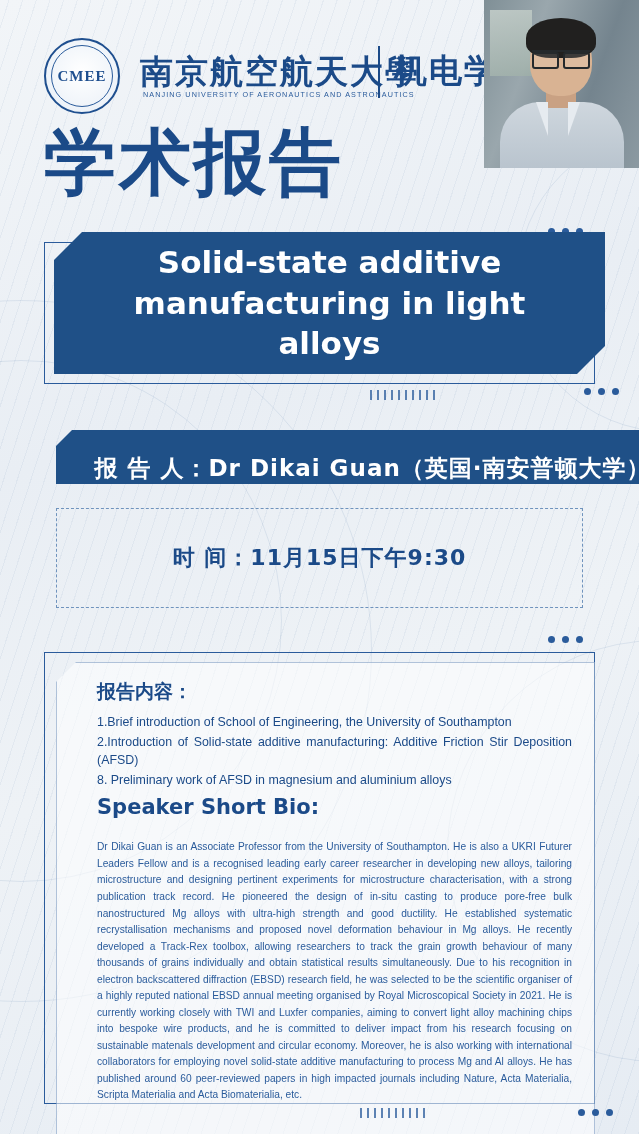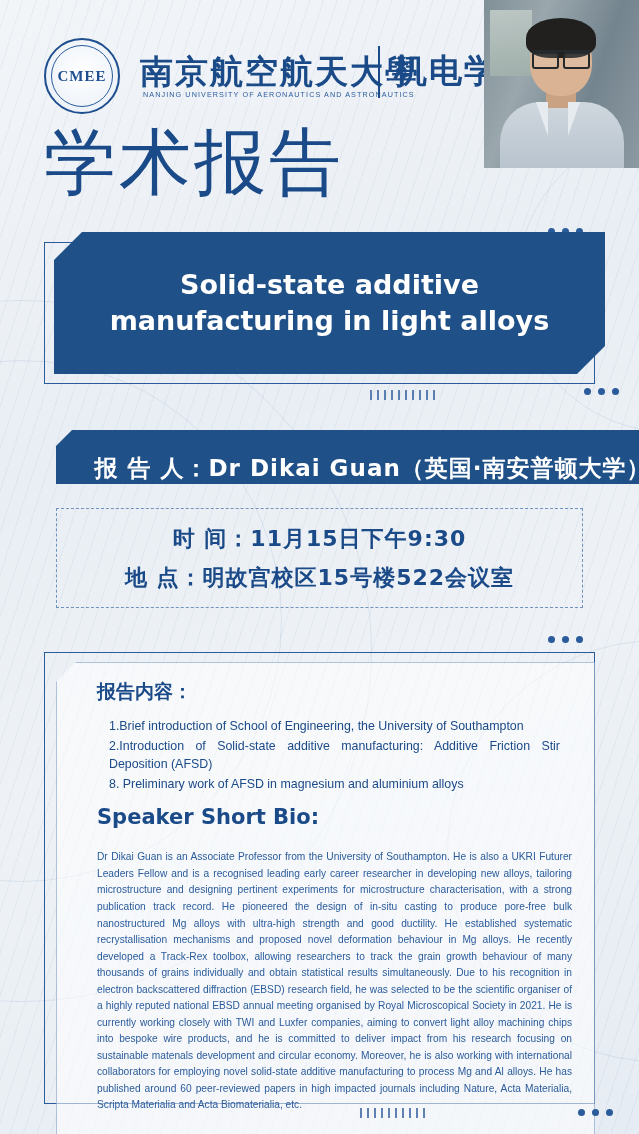--- a/index.html
+++ b/index.html
@@ -205,21 +205,21 @@
     height: 24px;
     background: #c9a183;
   }
 
   
   .big-title {
     position: absolute;
     left: 44px;
     top: 126px;
     font-size: 72px;
-    font-weight: normal;
+    font-weight: bold;
     color: #1b4a88;
     letter-spacing: 3px;
     font-family: "DejaVu Sans", sans-serif;
     line-height: 1;
   }
 
   
   .topic-wrap {
     position: absolute;
     left: 44px;
@@ -244,21 +244,21 @@
     height: 142px;
     background: #1f5087;
     box-sizing: border-box;
     display: flex;
     align-items: center;
     justify-content: center;
     clip-path: polygon(28px 0, 100% 0, 100% calc(100% - 28px), calc(100% - 28px) 100%, 0 100%, 0 28px);
   }
   .topic-text {
     color: #ffffff;
-    font-size: 27px;
+    font-size: 31px;
     font-weight: bold;
     text-align: center;
     line-height: 1.32;
     padding: 0 40px;
     font-family: "DejaVu Sans", sans-serif;
   }
   .dots-row {
     position: absolute;
     display: flex;
     gap: 7px;
@@ -357,21 +357,21 @@
     clip-path: polygon(20px 0, 100% 0, 100% calc(100% - 20px), calc(100% - 20px) 100%, 0 100%, 0 20px);
   }
   .section-title {
     font-size: 19px;
     font-weight: bold;
     color: #1b4a88;
     font-family: "DejaVu Sans", sans-serif;
     margin-bottom: 8px;
   }
   .content-list {
-    margin: 12px;
+    margin: 0;
     padding: 0;
     list-style: none;
   }
   .content-list li {
     font-size: 12.4px;
     color: #1b4a88;
     line-height: 1.5;
     text-align: justify;
     font-family: "Liberation Sans", sans-serif;
     margin-bottom: 1px;
@@ -456,21 +456,20 @@
       <span></span>
       <span></span>
     </div>
 
   <div class="speaker-bar">
     <div class="speaker-text">报 告 人：Dr Dikai Guan（英国·南安普顿大学）</div>
   </div>
 
   <div class="info-box">
     <div class="info-line">时 间：11月15日下午9:30</div>
-    <div class="info-line">地 点：明故宫校区15号楼522会议室</div>
   </div>
 
   <div class="dots-row dots-content-tr">
       <span></span>
       <span></span>
       <span></span>
     </div>
 
   <div class="content-frame"></div>
   <div class="content-inner">

